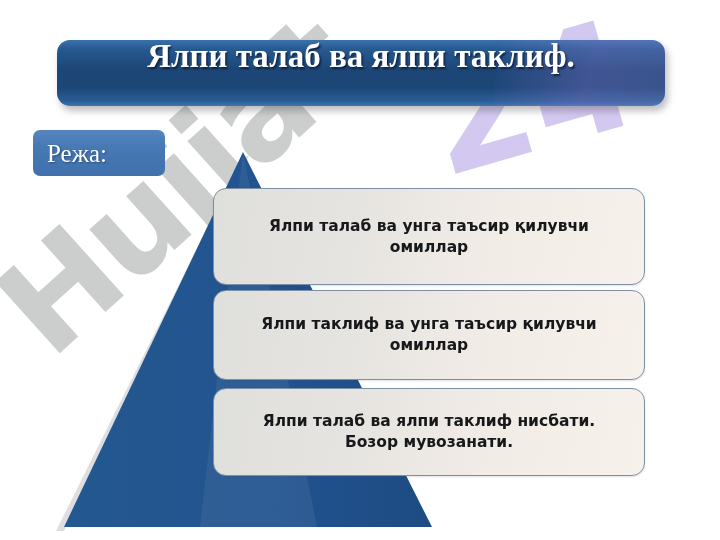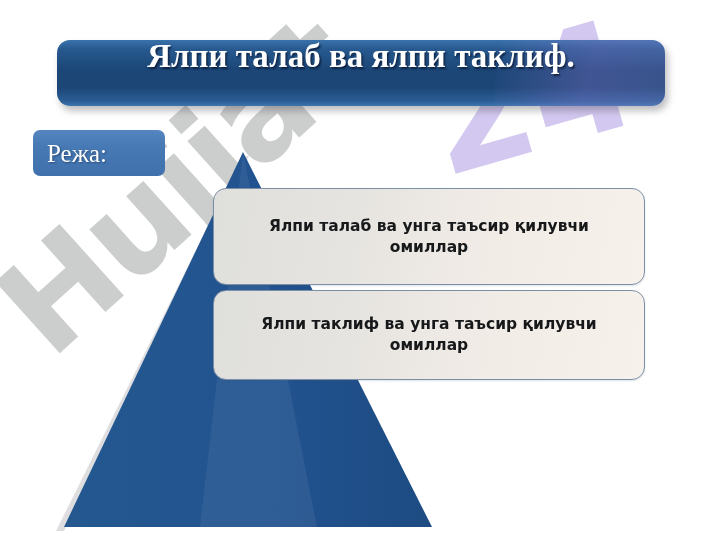--- a/index.html
+++ b/index.html
@@ -190,14 +190,18 @@
   </div>
 
   <div class="box box-1">
     <span class="box-text">Ялпи талаб ва унга таъсир қилувчи
 омиллар</span>
   </div>
   <div class="box box-2">
     <span class="box-text">Ялпи таклиф ва унга таъсир қилувчи
 омиллар</span>
   </div>
+  <div class="box box-3">
+    <span class="box-text">Ялпи талаб ва ялпи таклиф нисбати.
+Бозор мувозанати.</span>
+  </div>
 
 </div>
 
 </body></html>

